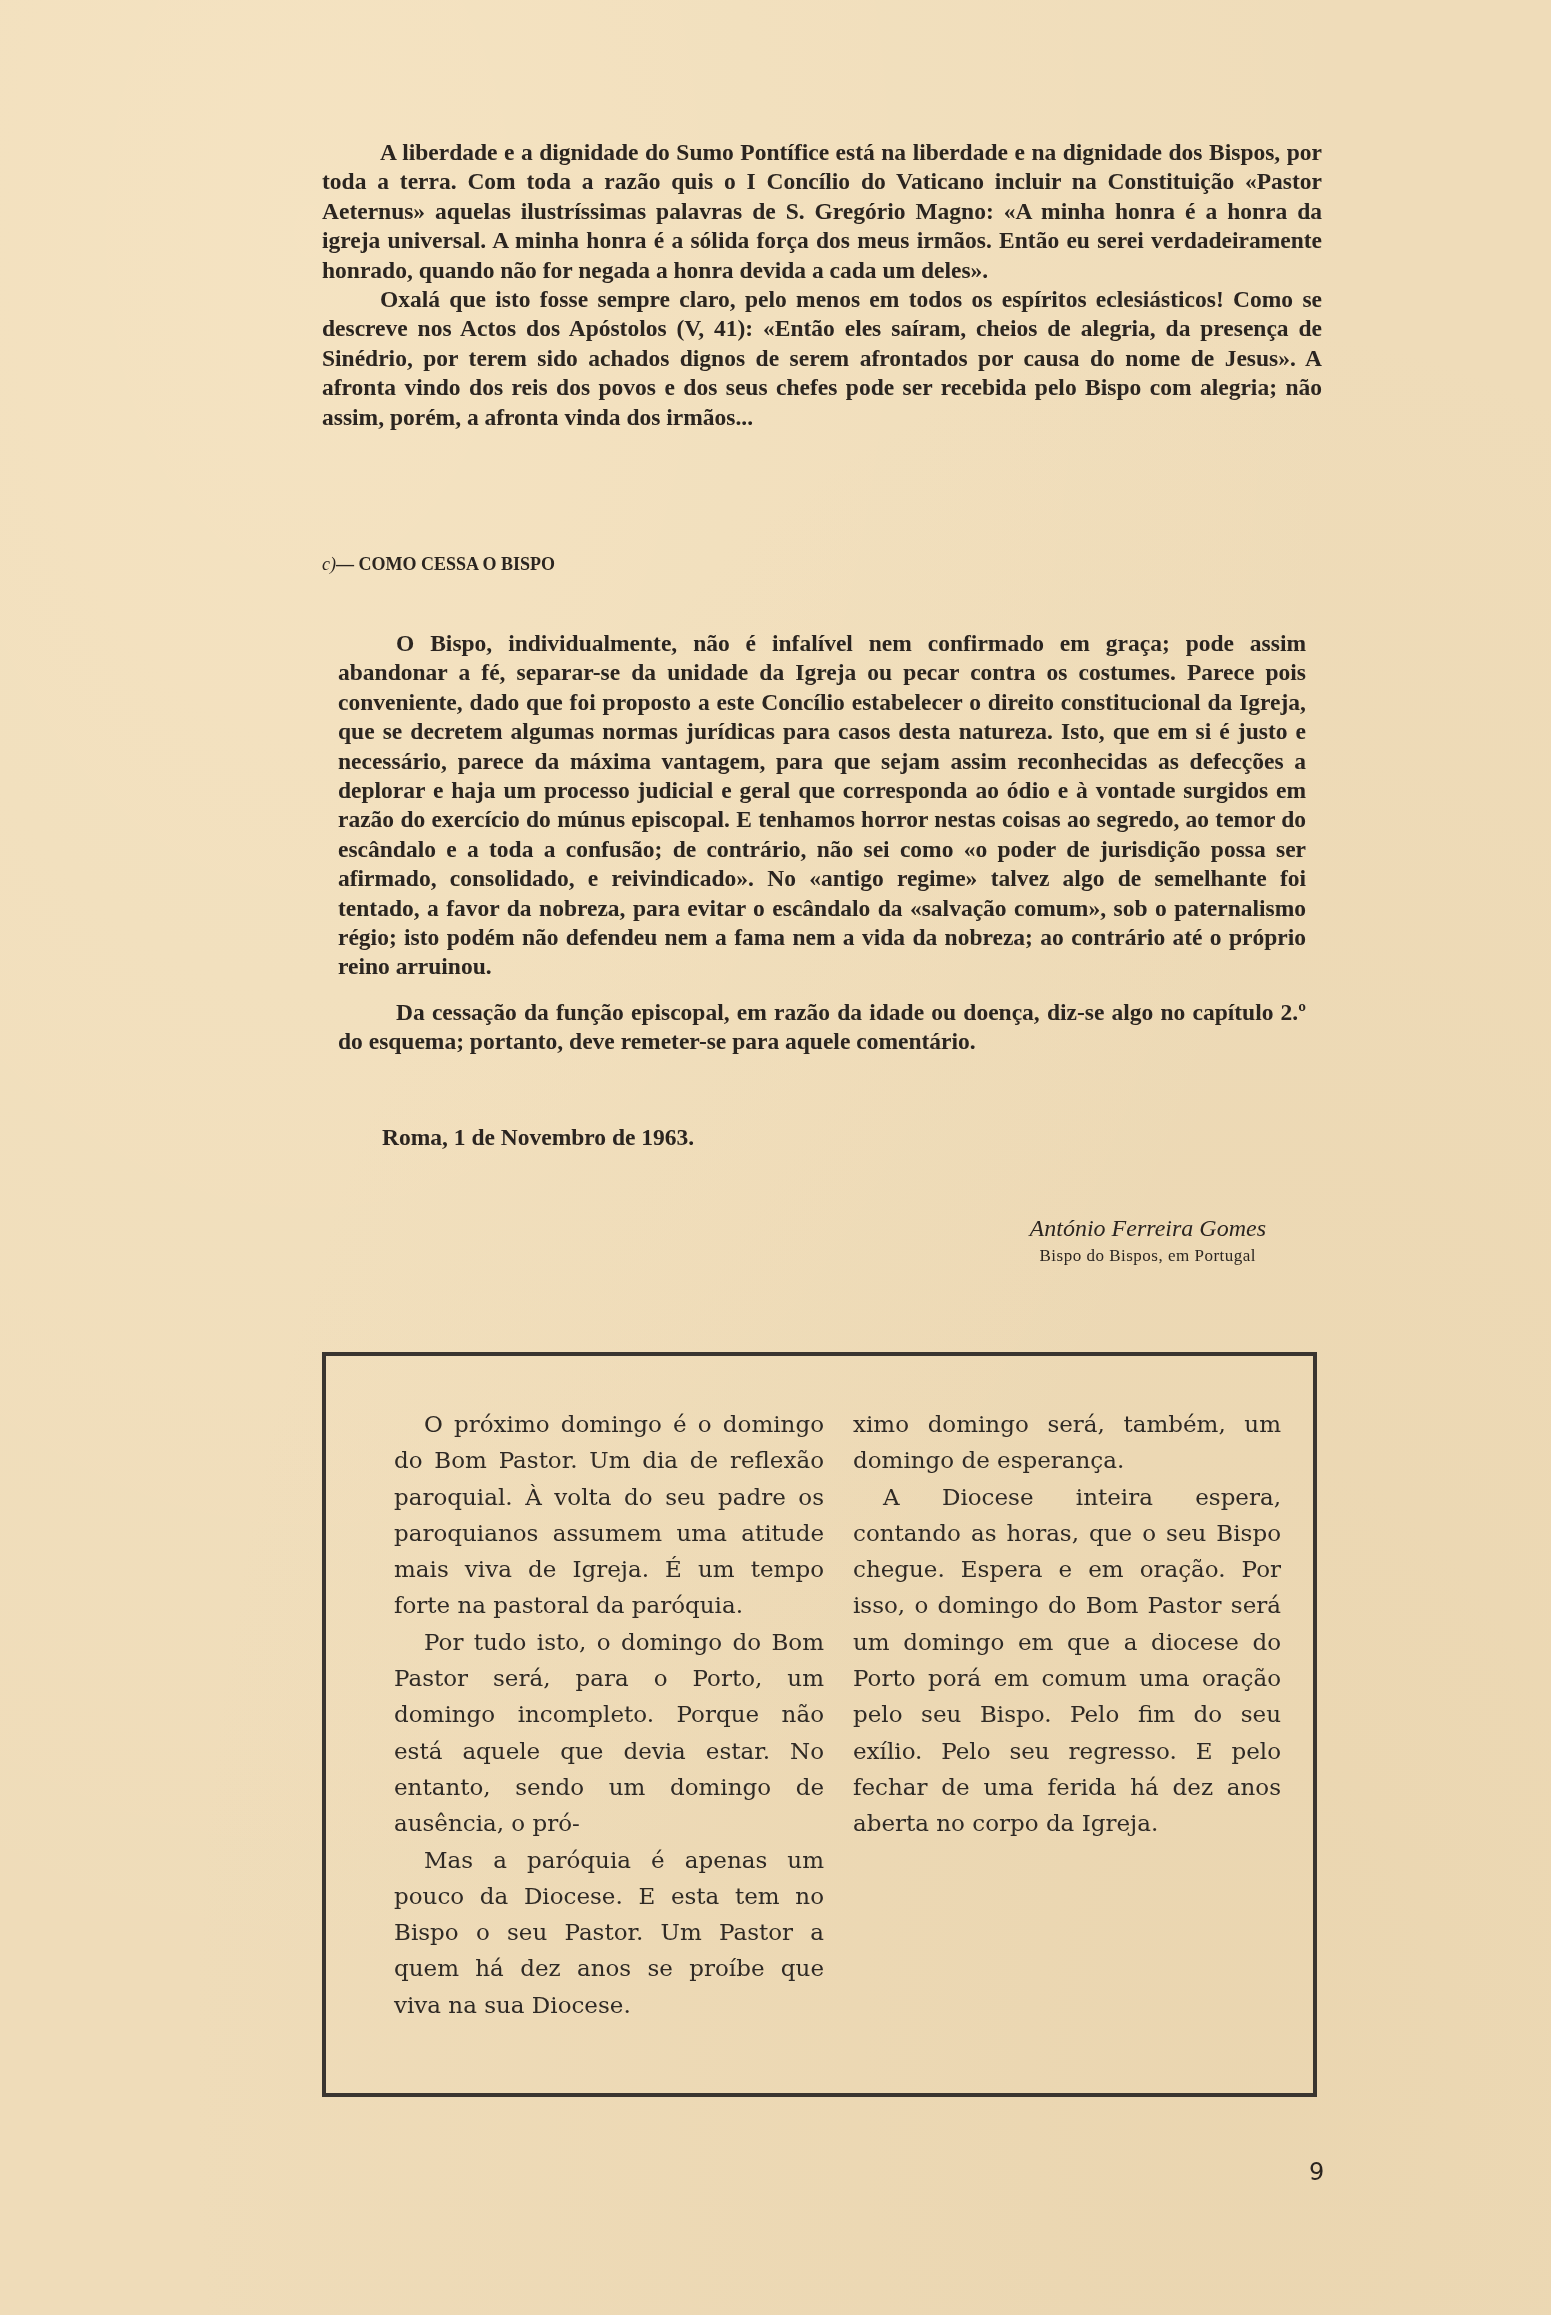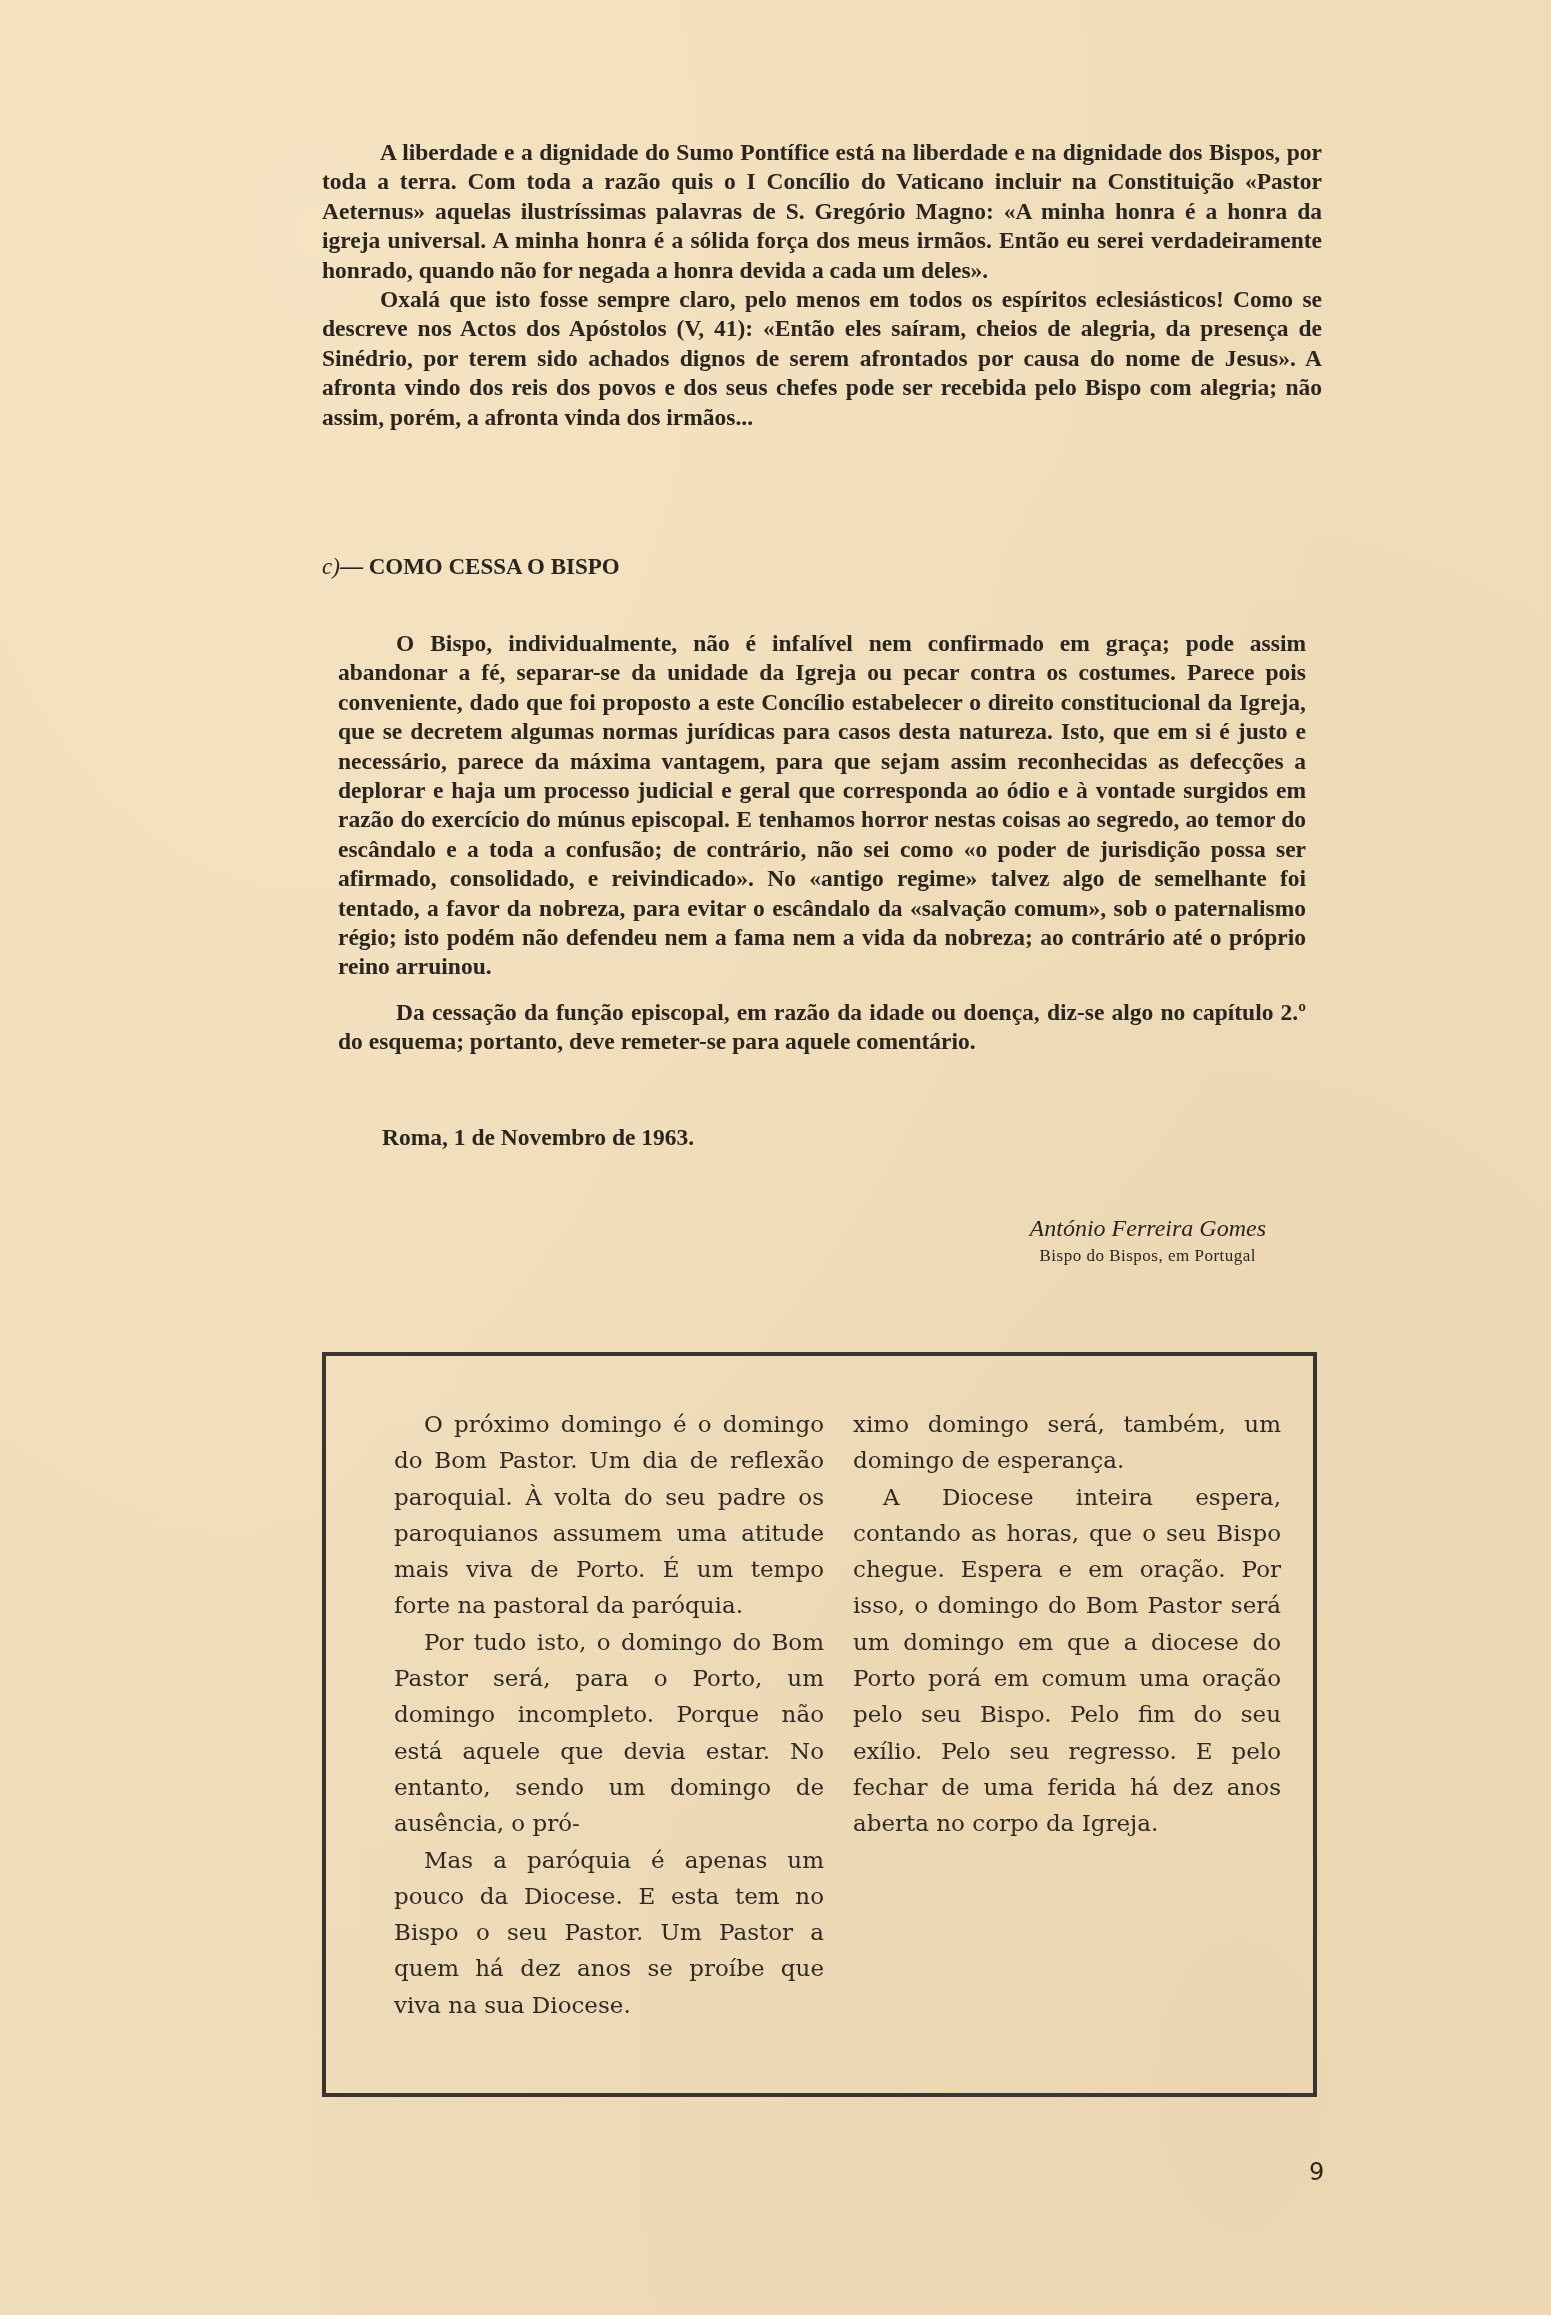--- a/index.html
+++ b/index.html
@@ -36,21 +36,21 @@
       margin: 0;
       text-indent: 58px;
       font-family: Liberation Serif, serif;
     }
     .section-heading {
       position: absolute;
       left: 322px;
       top: 554px;
       font-family: "Liberation Serif", serif;
       font-weight: bold;
-      font-size: 23px;
+      font-size: 18px;
       color: #2b2520;
     }
     .section-heading .letter {
       font-style: italic;
       font-weight: normal;
     }
     .section-text {
       position: absolute;
       left: 322px;
       top: 613px;
@@ -152,21 +152,21 @@
 
   <div class="dateline">Roma, 1 de Novembro de 1963.</div>
 
   <div class="signature">
     <div class="name">António Ferreira Gomes</div>
     <div class="role">Bispo do Bispos, em Portugal</div>
   </div>
 
   <div class="box">
     <div class="box-col left">
-      <p>O próximo domingo é o domingo do Bom Pastor. Um dia de reflexão paroquial. À volta do seu padre os paroquianos assumem uma atitude mais viva de Porto. É um tempo forte na pastoral da paróquia.</p>
+      <p>O próximo domingo é o domingo do Bom Pastor. Um dia de reflexão paroquial. À volta do seu padre os paroquianos assumem uma atitude mais viva de Igreja. É um tempo forte na pastoral da paróquia.</p>
       <p>Por tudo isto, o domingo do Bom Pastor será, para o Porto, um domingo incompleto. Porque não está aquele que devia estar. No entanto, sendo um domingo de ausência, o pró-</p>
       <p>Mas a paróquia é apenas um pouco da Diocese. E esta tem no Bispo o seu Pastor. Um Pastor a quem há dez anos se proíbe que viva na sua Diocese.</p>
     </div>
     <div class="box-col right">
       <p class="cont">ximo domingo será, também, um domingo de esperança.</p>
       <p>A Diocese inteira espera, contando as horas, que o seu Bispo chegue. Espera e em oração. Por isso, o domingo do Bom Pastor será um domingo em que a diocese do Porto porá em comum uma oração pelo seu Bispo. Pelo fim do seu exílio. Pelo seu regresso. E pelo fechar de uma ferida há dez anos aberta no corpo da Igreja.</p>
     </div>
   </div>
 
   <div class="page-number">9</div>

